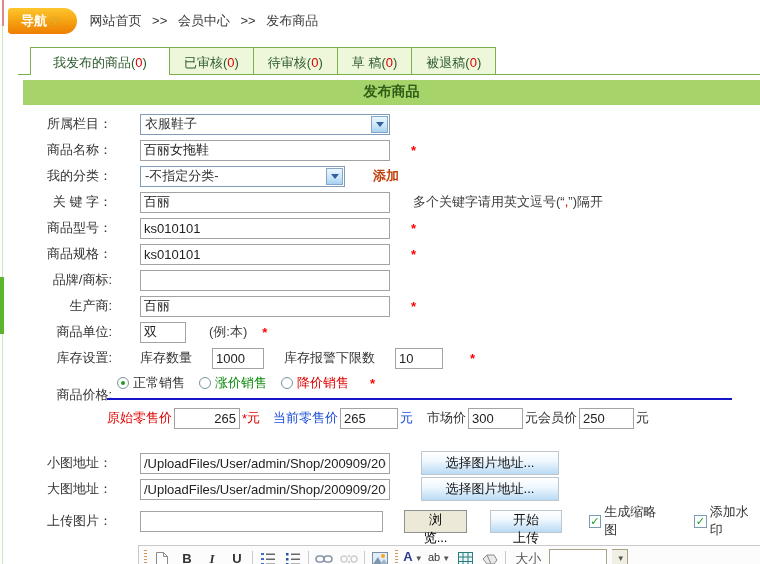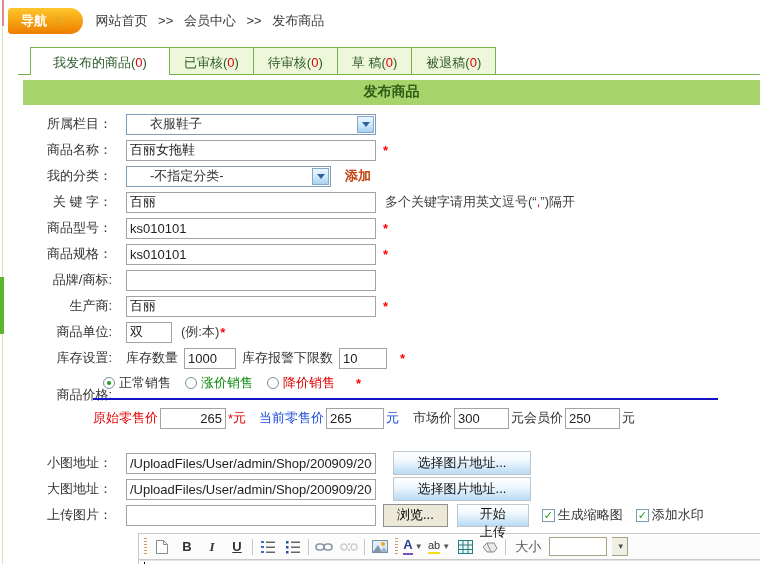--- a/index.html
+++ b/index.html
@@ -10,21 +10,21 @@
     font-family:"Liberation Sans","DejaVu Sans",sans-serif; font-size:13px;
   }
   
   .le-line{position:absolute;left:2px;top:0;width:1px;height:564px;background:#cdeab2;}
   .le-red{position:absolute;left:2px;top:0;width:2px;height:26px;background:#e08a8a;}
   .le-thumb{position:absolute;left:0;top:277px;width:4px;height:57px;background:#5cb52e;}
 
   
   .topbar{display:flex;align-items:center;padding:8px 0 0 8px;}
   .nav-badge{
-    display:inline-flex;align-items:center;gap:7px;
+    display:inline-flex;align-items:center;gap:1px;
     padding:4px 16px 4px 13px;border-radius:4px 15px 15px 4px;
     background:linear-gradient(180deg,#fdc62c 0%,#f59f10 55%,#ef7d00 100%);
     color:#fff;font-weight:bold;font-size:13px;
   }
   .finger{color:#ffe34d;font-size:15px;text-shadow:0 0 1px #7a4b00;}
   .breadcrumb{margin-left:12px;color:#3a3a3a;}
   .breadcrumb .sep{margin:0 7px;color:#3a3a3a;}
 
   
   .tabstrip{margin:13px 0 0 18px;padding-left:12px;display:flex;border-bottom:1px solid #7ab14c;height:28px;text-align:center;}
@@ -34,27 +34,27 @@
   }
   .tab .count{color:#e00000;}
   .tab.active{background:#fff;margin-bottom:-1px;padding:6px 22px 0 22px;}
 
   
   .section-bar{margin:5px 0 0 23px;background:#a7d36b;color:#2d5d16;
     font-weight:bold;text-align:center;padding:3px 0 4px 0;font-size:14px;}
 
   
   .form{padding:5px 0 0 12px;}
-  .row{display:flex;align-items:center;margin:2px 0;min-height:24px;}
+  .row{display:flex;align-items:center;margin:2px 0;min-height:24px;gap:14px;}
   .lbl{width:100px;text-align:right;margin-right:14px;flex:none;color:#333;}
   input.txt{height:21px;border:1px solid #a3a3a3;padding:0 3px;font:13px "Liberation Sans","DejaVu Sans",sans-serif;color:#222;}
   .w250{width:250px;}
   .star{color:#f00;margin-left:7px;font-weight:bold;}
   .xpselect{display:inline-flex;align-items:center;height:21px;border:1px solid #7f9db9;background:#fff;cursor:default;}
-  .xpselect .selval{flex:1;padding-left:4px;white-space:nowrap;overflow:hidden;margin-left:19px;}
+  .xpselect .selval{flex:1;padding-left:4px;white-space:nowrap;overflow:hidden;}
   .xpselect .selbtn{width:17px;height:17px;margin:1px;border:1px solid #86a7c8;flex:none;
     background:linear-gradient(180deg,#eaf6fe 0%,#cfe9fb 50%,#a8d2f1 100%);
     display:flex;align-items:center;justify-content:center;}
   .xpselect .selbtn i{border:4px solid transparent;border-top:5px solid #33609c;margin-top:5px;}
   .addlink{color:#c2410c;margin-left:14px;cursor:pointer;font-weight:bold;}
   .hint{margin-left:9px;color:#3d3d3d;white-space:nowrap;}
   .hint .red{color:#e00000;}
 
   .radio{width:12px;height:12px;border-radius:50%;border:1px solid #76929c;background:#fff;
     display:inline-block;position:relative;margin-right:4px;vertical-align:-2px;}

